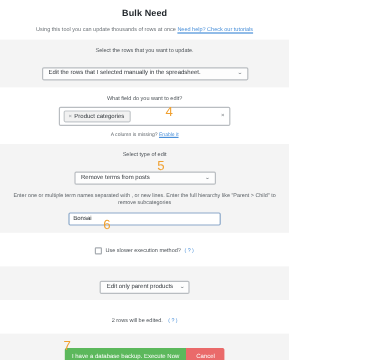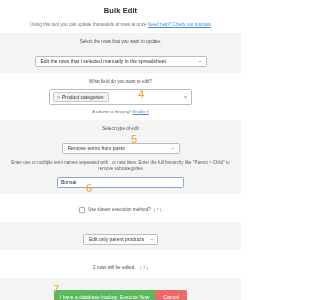--- a/index.html
+++ b/index.html
@@ -219,21 +219,21 @@
     line-height: 1;
     pointer-events: none;
   }
 </style>
 </head>
 <body>
 
 <div id="page">
 
   <div class="header">
-    <div class="page-title">Bulk Edit</div>
+    <div class="page-title">Bulk Need</div>
     <div class="subtitle">
       <span>Using this tool you can update thousands of rows at once</span>
       <a href="#">Need help? Check our tutorials</a>
     </div>
   </div>
 
   <div class="panel">
 
     <div class="row shade">
       <div class="row-label">Select the rows that you want to update.</div>

